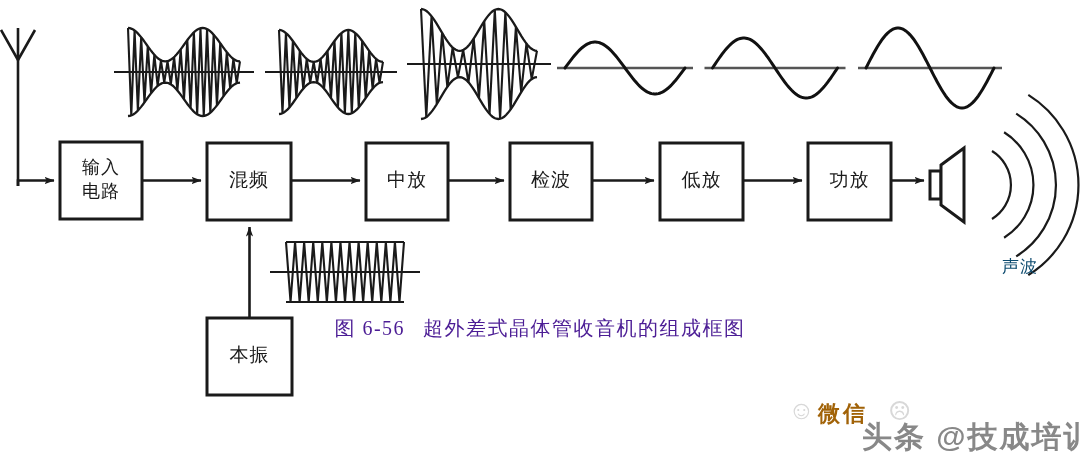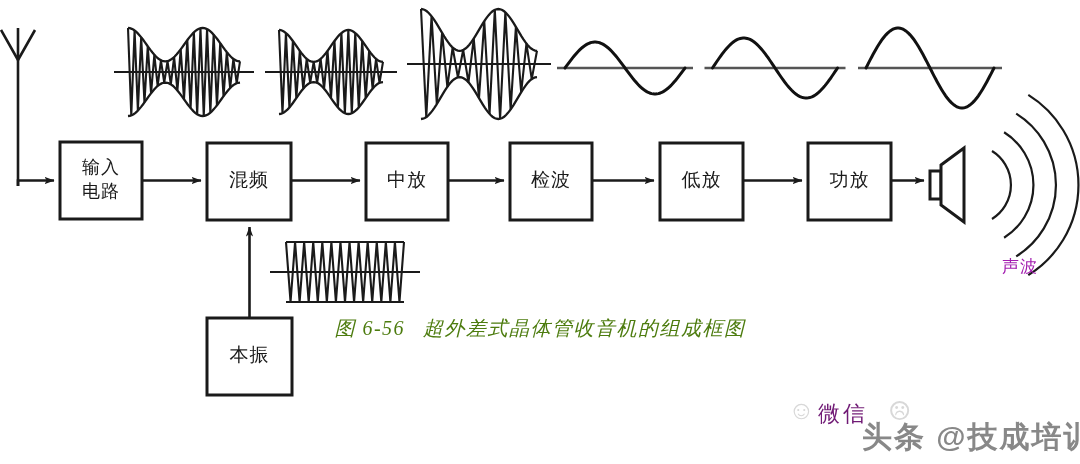--- a/index.html
+++ b/index.html
@@ -4,27 +4,27 @@
 <style>
   html,body{margin:0;padding:0;background:#ffffff;}
   body{width:1080px;height:464px;position:relative;overflow:hidden;
        font-family:"Liberation Serif","DejaVu Serif",serif;color:#1a1a1a;}
   #stage{position:absolute;inset:0;width:1080px;height:352px;}
   svg.layer{position:absolute;left:0;top:0;width:1080px;height:464px;overflow:visible;}
   .blk-label{font-family:"Liberation Serif","DejaVu Serif",serif;font-size:19px;
              fill:#1a1a1a;text-anchor:middle;dominant-baseline:middle;letter-spacing:1px;}
   .blk-label.two-line{font-size:18px;}
   .caption{position:absolute;left:0;right:0;bottom:10px;text-align:center;
-           font-size:20px;letter-spacing:1.5px;color:#4d7c0f;font-family:"Liberation Serif","DejaVu Serif",serif;font-style:italic;}
+           font-size:20px;letter-spacing:1.5px;color:#4c1d95;font-family:"Liberation Serif","DejaVu Serif",serif;}
   .caption .fignum{margin-right:18px;}
-  .sound-label{position:absolute;font-size:17px;color:#a21caf;letter-spacing:1px;
+  .sound-label{position:absolute;font-size:17px;color:#0c4a6e;letter-spacing:1px;
                font-family:"Liberation Serif","DejaVu Serif",serif;}
   .wm{position:absolute;font-family:"Liberation Sans","DejaVu Sans",sans-serif;
       white-space:nowrap;pointer-events:none;}
-  .wm-weixin{font-size:22px;color:#701a75;letter-spacing:3px;font-weight:400;}
+  .wm-weixin{font-size:22px;color:#a16207;letter-spacing:3px;font-weight:700;}
   .wm-toutiao{font-size:30px;color:#6e6e6e;letter-spacing:2px;font-weight:700;opacity:.82;}
   .wm-icon{position:absolute;color:#d8d8d8;font-size:26px;}
 </style>
 </head>
 <body>
 
 <div id="stage">
 
   <svg class="layer" id="diagram" viewBox="0 0 1080 464">
     <defs>

